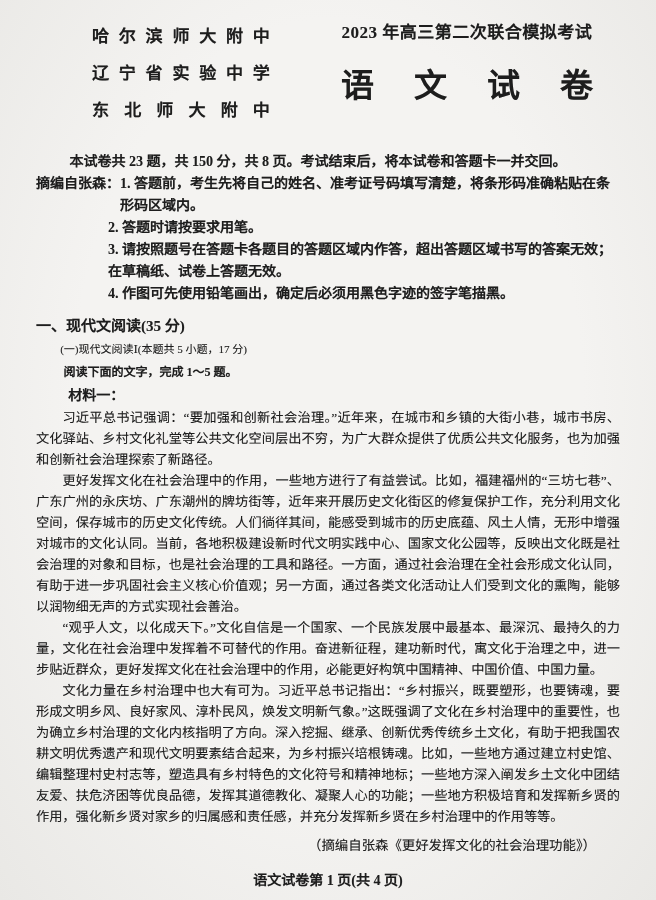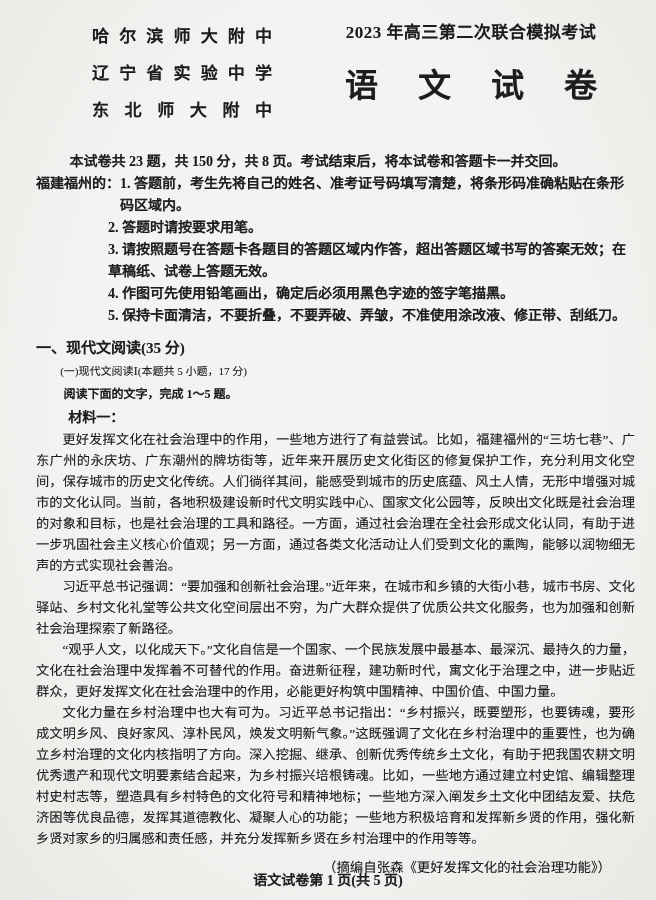--- a/index.html
+++ b/index.html
@@ -5,21 +5,21 @@
   html, body { margin: 0; padding: 0; }
   body {
     width: 656px; height: 900px;
     background: radial-gradient(ellipse at 50% 45%, #f4f3f1 55%, #e9e8e5 100%);
     color: #1d1d1d;
     font-family: "Liberation Serif", "DejaVu Serif", serif;
     overflow: hidden;
     position: relative;
     text-shadow: 0.2px 0.2px 0.6px rgba(45,45,45,0.35);
   }
-  .page { padding: 18px 21px 0 36px; box-sizing: border-box; }
+  .page { padding: 18px 36px 0 36px; box-sizing: border-box; }
 
   
   .header { display: flex; align-items: flex-start; margin-left: 56px; }
   .schools { width: 180px; font-size: 17px; font-weight: 700; line-height: 37px; }
   .school { text-align: justify; text-align-last: justify; }
   .title-block { margin-left: 44px; width: 310px; text-align: center; }
   .session { font-size: 17px; font-weight: 700; white-space: nowrap; letter-spacing: 0.5px; }
   .big-title {
     margin: 16px auto 0; width: 252px;
     font-size: 33px; font-weight: 700;
@@ -75,49 +75,45 @@
     <div class="title-block">
       <div class="session">2023 年高三第二次联合模拟考试</div>
       <div class="big-title">语文试卷</div>
     </div>
   </div>
 
   <div class="preface">本试卷共 23 题，共 150 分，共 8 页。考试结束后，将本试卷和答题卡一并交回。</div>
 
   <div class="notice">
     <div class="notice-row">
-      <span class="notice-label">福建福州的：</span>
+      <span class="notice-label">摘编自张森：</span>
       <span class="notice-item">1. 答题前，考生先将自己的姓名、准考证号码填写清楚，将条形码准确粘贴在条形码区域内。</span>
     </div>
     <div class="notice-row">
       <span class="notice-spacer"></span>
       <span class="notice-item">2. 答题时请按要求用笔。</span>
     </div>
     <div class="notice-row">
       <span class="notice-spacer"></span>
       <span class="notice-item">3. 请按照题号在答题卡各题目的答题区域内作答，超出答题区域书写的答案无效；在草稿纸、试卷上答题无效。</span>
     </div>
     <div class="notice-row">
       <span class="notice-spacer"></span>
       <span class="notice-item">4. 作图可先使用铅笔画出，确定后必须用黑色字迹的签字笔描黑。</span>
     </div>
-    <div class="notice-row">
-      <span class="notice-spacer"></span>
-      <span class="notice-item">5. 保持卡面清洁，不要折叠，不要弄破、弄皱，不准使用涂改液、修正带、刮纸刀。</span>
-    </div>
   </div>
 
   <div class="sec-heading">一、现代文阅读(35 分)</div>
   <div class="sec-sub">(一)现代文阅读Ⅰ(本题共 5 小题，17 分)</div>
   <div class="sec-instruction">阅读下面的文字，完成 1～5 题。</div>
   <div class="material-label">材料一：</div>
 
   <div class="material">
+    <p>习近平总书记强调：“要加强和创新社会治理。”近年来，在城市和乡镇的大街小巷，城市书房、文化驿站、乡村文化礼堂等公共文化空间层出不穷，为广大群众提供了优质公共文化服务，也为加强和创新社会治理探索了新路径。</p>
     <p>更好发挥文化在社会治理中的作用，一些地方进行了有益尝试。比如，福建福州的“三坊七巷”、广东广州的永庆坊、广东潮州的牌坊街等，近年来开展历史文化街区的修复保护工作，充分利用文化空间，保存城市的历史文化传统。人们徜徉其间，能感受到城市的历史底蕴、风土人情，无形中增强对城市的文化认同。当前，各地积极建设新时代文明实践中心、国家文化公园等，反映出文化既是社会治理的对象和目标，也是社会治理的工具和路径。一方面，通过社会治理在全社会形成文化认同，有助于进一步巩固社会主义核心价值观；另一方面，通过各类文化活动让人们受到文化的熏陶，能够以润物细无声的方式实现社会善治。</p>
-    <p>习近平总书记强调：“要加强和创新社会治理。”近年来，在城市和乡镇的大街小巷，城市书房、文化驿站、乡村文化礼堂等公共文化空间层出不穷，为广大群众提供了优质公共文化服务，也为加强和创新社会治理探索了新路径。</p>
     <p>“观乎人文，以化成天下。”文化自信是一个国家、一个民族发展中最基本、最深沉、最持久的力量，文化在社会治理中发挥着不可替代的作用。奋进新征程，建功新时代，寓文化于治理之中，进一步贴近群众，更好发挥文化在社会治理中的作用，必能更好构筑中国精神、中国价值、中国力量。</p>
     <p>文化力量在乡村治理中也大有可为。习近平总书记指出：“乡村振兴，既要塑形，也要铸魂，要形成文明乡风、良好家风、淳朴民风，焕发文明新气象。”这既强调了文化在乡村治理中的重要性，也为确立乡村治理的文化内核指明了方向。深入挖掘、继承、创新优秀传统乡土文化，有助于把我国农耕文明优秀遗产和现代文明要素结合起来，为乡村振兴培根铸魂。比如，一些地方通过建立村史馆、编辑整理村史村志等，塑造具有乡村特色的文化符号和精神地标；一些地方深入阐发乡土文化中团结友爱、扶危济困等优良品德，发挥其道德教化、凝聚人心的功能；一些地方积极培育和发挥新乡贤的作用，强化新乡贤对家乡的归属感和责任感，并充分发挥新乡贤在乡村治理中的作用等等。</p>
   </div>
   <div class="attribution">（摘编自张森《更好发挥文化的社会治理功能》）</div>
 
 </div>
 
-<div class="footer">语文试卷第 1 页(共 5 页)</div>
+<div class="footer">语文试卷第 1 页(共 4 页)</div>
 
 </body></html>

